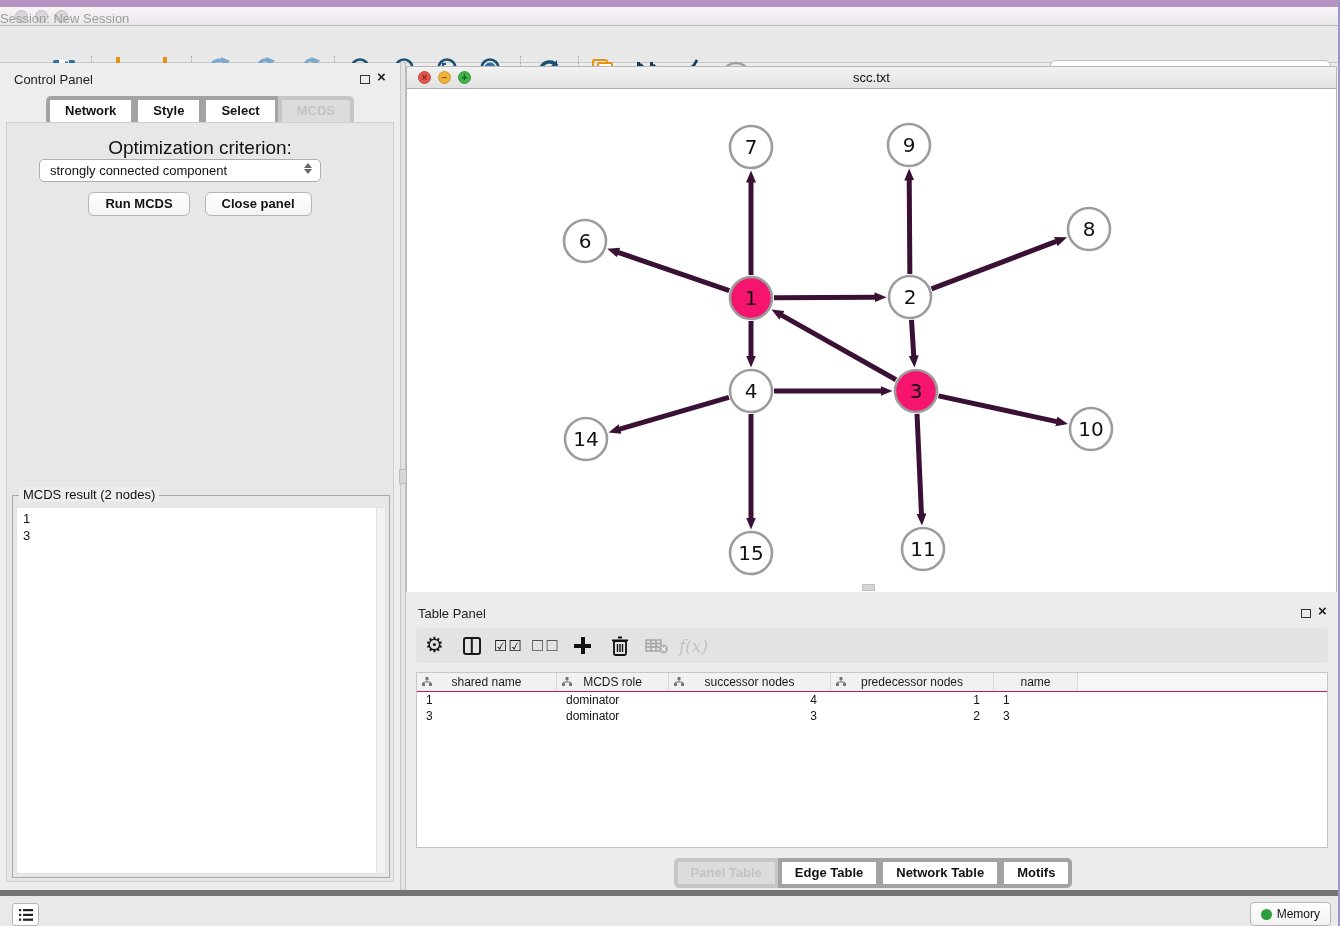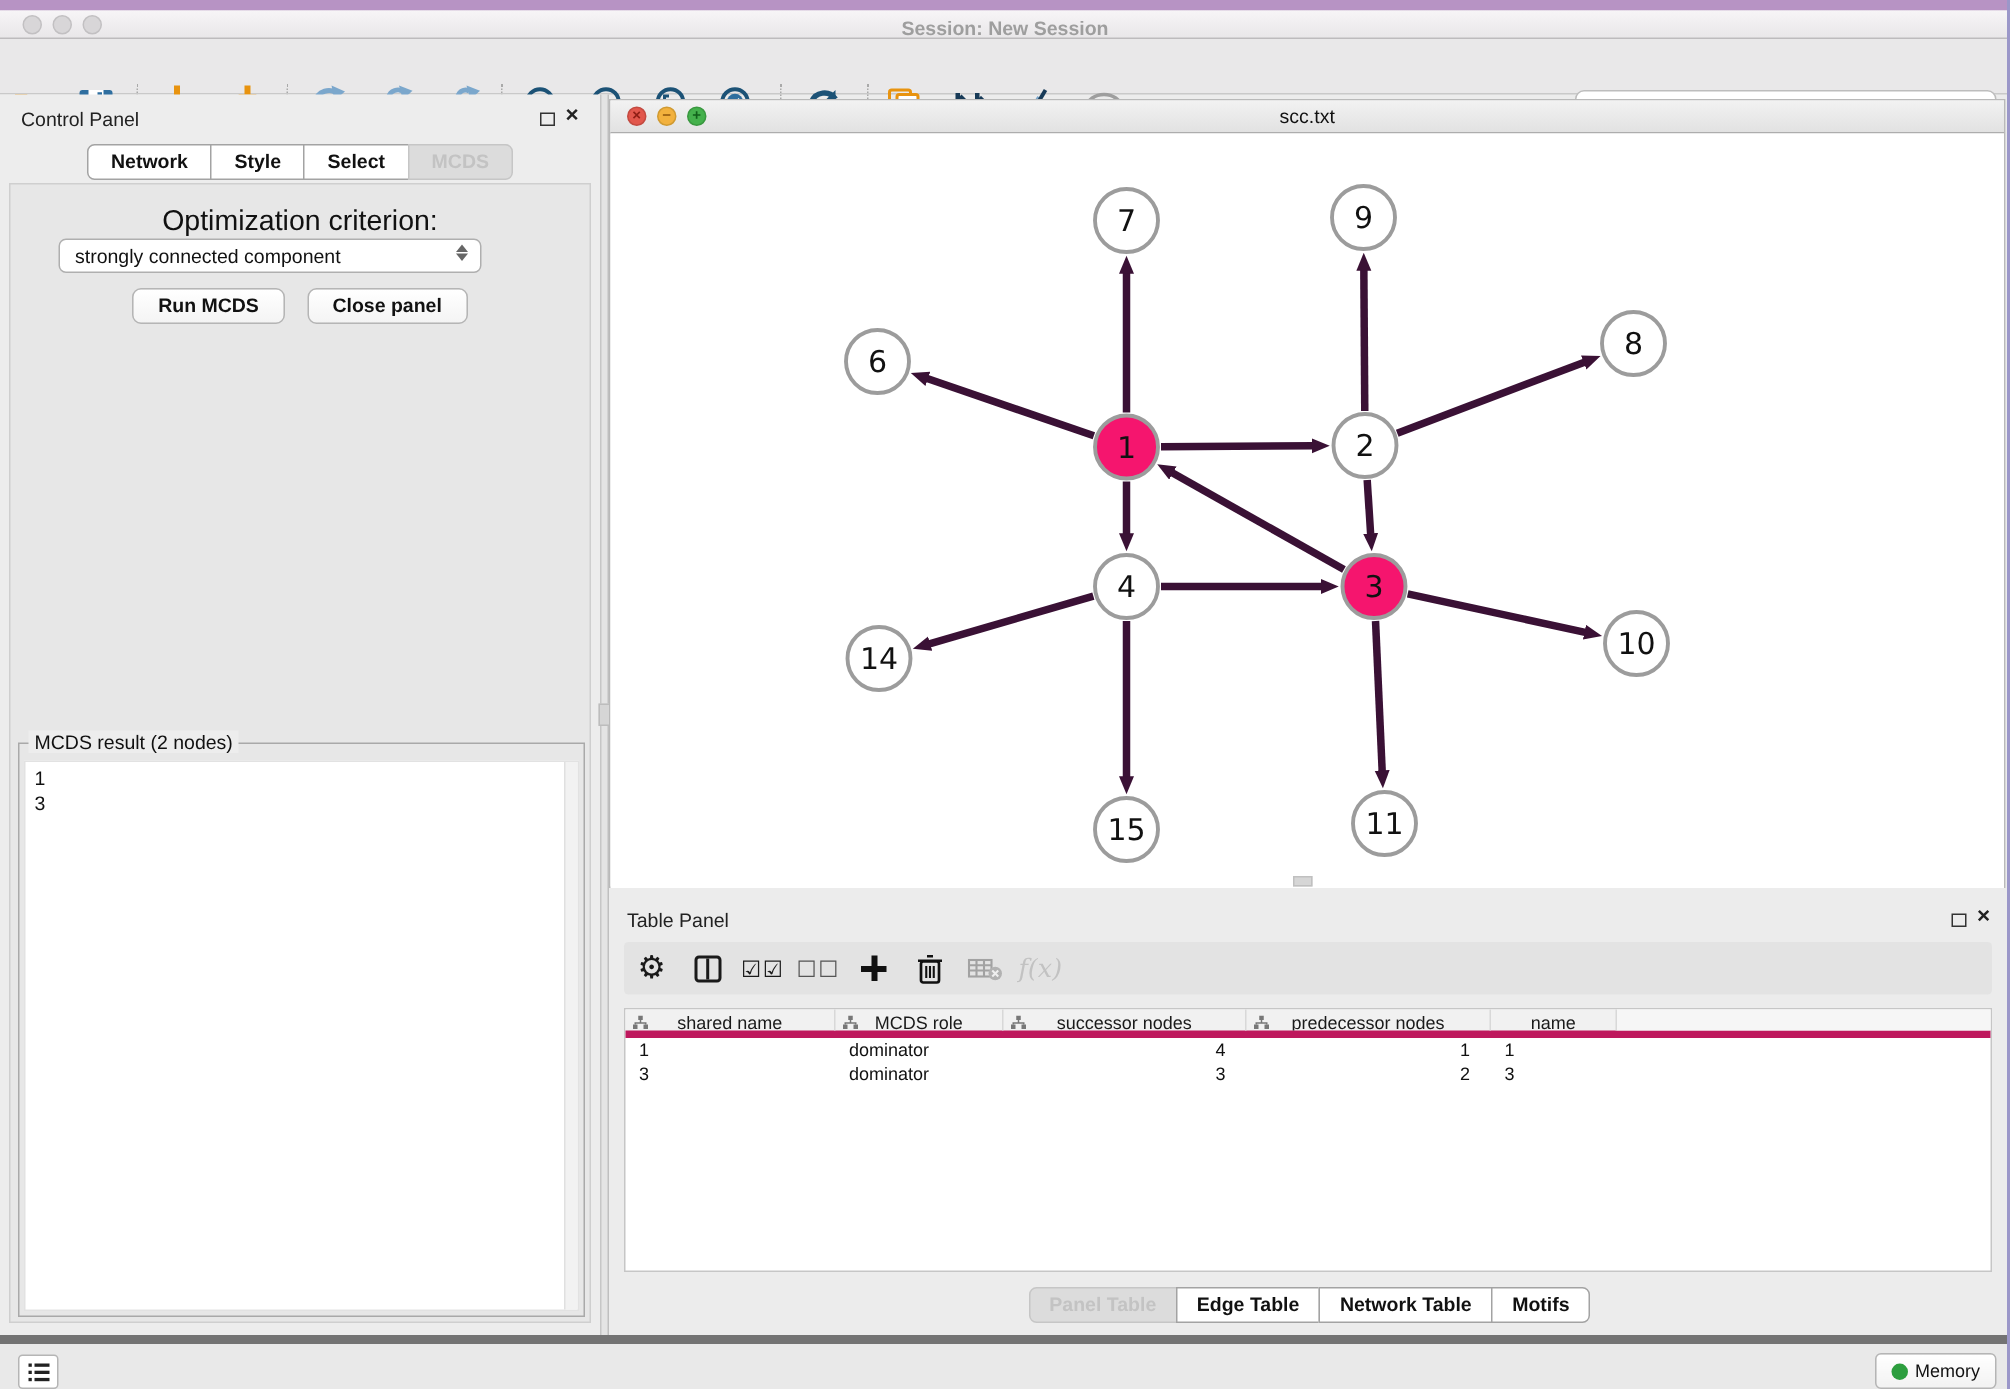--- a/index.html
+++ b/index.html
@@ -4,36 +4,36 @@
 <style>
   * { margin:0; padding:0; box-sizing:border-box; }
   html,body { width:1340px; height:926px; }
   body { font-family:"Liberation Sans", sans-serif; background:#ECECEC; position:relative; overflow:hidden; }
   #app { position:absolute; left:0; top:0; width:1340px; height:926px; background:#ECECEC; }
 
   
   .desktop-band { position:absolute; left:0; top:0; width:1340px; height:7px; background:#B793C4; }
   .titlebar { position:absolute; left:0; top:7px; width:1340px; height:19px; background:linear-gradient(#F7F5F7,#E9E7E9); border-bottom:1px solid #BDBBBD; }
   .tl-dot { position:absolute; top:3px; width:13px; height:13px; border-radius:50%; background:#D8D6D8; border:1px solid #C2C0C2; }
-  .title-text { position:absolute; left:0; right:0; top:4px; text-align:center; font-size:13px; color:#9E9E9E;font-weight:bold; }
+  .title-text { position:absolute; left:0; right:0; top:4px; font-size:13px; color:#9E9E9E; }
 
   .toolbar { position:absolute; left:0; top:26px; width:1340px; height:37px; background:#E9E8E9; border-bottom:1px solid #C9C9C9; }
   .tb-btn { position:absolute; top:28px; width:34px; height:33px; display:flex; align-items:center; justify-content:center; cursor:default; }
   .tb-sep { position:absolute; top:30px; height:28px; width:0; border-left:1px dotted #A9A9A9; }
   .searchbox { position:absolute; left:1050px; top:34px; width:281px; height:23px; background:#FFFFFF; border:1px solid #BDBDBD; border-radius:6px; display:flex; align-items:center; padding-left:6px; }
   .searchbox input { border:none; outline:none; flex:1; font-size:12px; font-family:"Liberation Sans",sans-serif; background:transparent; }
 
   
   .control-panel { position:absolute; left:0; top:63px; width:400px; height:827px; background:#EDEDED; }
   .panel-titlebar { position:absolute; left:0; top:3px; width:100%; height:26px; }
   .panel-title { position:absolute; left:14px; top:6px; font-size:13px; color:#222; }
   .float-icon { position:absolute; top:9px; width:10px; height:9px; border:1.6px solid #333; background:transparent; }
   .close-icon { position:absolute; top:2px; font-size:15px; font-weight:900; color:#222; }
   .cp-tabs { position:absolute; left:0; right:0; top:33px; display:flex; justify-content:center; }
-  .seg-tab { background:#FFFFFF; border:1px solid #a3a3a3; margin-left:-1px; padding:3px 15px 4px; font-size:13px; font-weight:600; color:#111; }
+  .seg-tab { background:#FFFFFF; border:4px solid #a3a3a3; margin-left:-1px; padding:3px 15px 4px; font-size:13px; font-weight:600; color:#111; }
   .seg-tab:first-child { border-radius:5px 0 0 5px; margin-left:0; }
   .seg-tab:last-child { border-radius:0 5px 5px 0; }
   .seg-tab.selected { background:#DCDCDC; color:#C3C3C3; border-color:#C6C6C6; }
   .cp-content { position:absolute; left:6px; top:59px; width:388px; height:760px; background:#E7E7E7; border:1px solid #CFCFCF; }
   .opt-label { position:absolute; left:0; right:0; top:74px; text-align:center; font-size:19px; color:#111; }
   .criterion-select { position:absolute; left:39px; top:96px; width:282px; height:23px; background:#FFF; border:1px solid #AFAFAF; border-radius:5px; font-size:13px; color:#111; display:flex; align-items:center; padding-left:10px; }
   .spin-arrows { position:absolute; right:8px; top:3px; display:flex; flex-direction:column; gap:1px; }
   .spin-arrows .up { width:0;height:0;border-left:4px solid transparent;border-right:4px solid transparent;border-bottom:5px solid #666; }
   .spin-arrows .dn { width:0;height:0;border-left:4px solid transparent;border-right:4px solid transparent;border-top:5px solid #666; }
   .cp-buttons { position:absolute; left:0; right:0; top:129px; display:flex; justify-content:center; gap:15px; }
@@ -66,21 +66,21 @@
   .gear-glyph { font-family:"DejaVu Sans",sans-serif; font-size:21px; color:#1A1A1A; line-height:1; }
   .check-glyph { font-family:"DejaVu Sans",sans-serif; font-size:15px; color:#1A1A1A; letter-spacing:1px; }
   .fx-glyph { font-family:"DejaVu Serif",serif; font-style:italic; font-size:17px; color:#9B9B9B; }
   .cols-glyph { width:18px; height:18px; border:2.4px solid #1A1A1A; border-radius:3px; position:relative; }
   .cols-glyph::after { content:""; position:absolute; left:50%; top:0; bottom:0; width:2.4px; background:#1A1A1A; transform:translateX(-50%); }
   .plus-glyph { position:relative; width:17px; height:17px; }
   .plus-glyph::before { content:""; position:absolute; left:0; right:0; top:6.5px; height:4px; background:#111; }
   .plus-glyph::after { content:""; position:absolute; top:0; bottom:0; left:6.5px; width:4px; background:#111; }
 
   .data-table { position:absolute; left:10px; top:76px; width:912px; height:176px; background:#FFFFFF; border:1px solid #C6C6C6; }
-  .thead { display:flex; height:19px; background:#F1F1F1; border-bottom:5px solid #be185d; }
+  .thead { display:flex; height:19px; background:#F1F1F1; border-bottom:1px solid #be185d; }
   .th { position:relative; border-right:1px solid #D8D8D8; font-size:12px; color:#1A1A1A; text-align:center; line-height:18px; overflow:hidden; }
   .th .hier { position:absolute; left:5px; top:4px; }
   .th.filler { flex:1; border-right:none; background:#F6F6F6; }
   .tr { display:flex; height:16px; font-size:12px; color:#111; }
   .td { overflow:hidden; white-space:nowrap; line-height:16px; }
 
   .tp-tabs { position:absolute; left:0; right:0; top:262px; display:flex; justify-content:center; }
   .tp-tabs .seg-tab { font-size:13px; padding:3px 13px 4px; }
 
   

